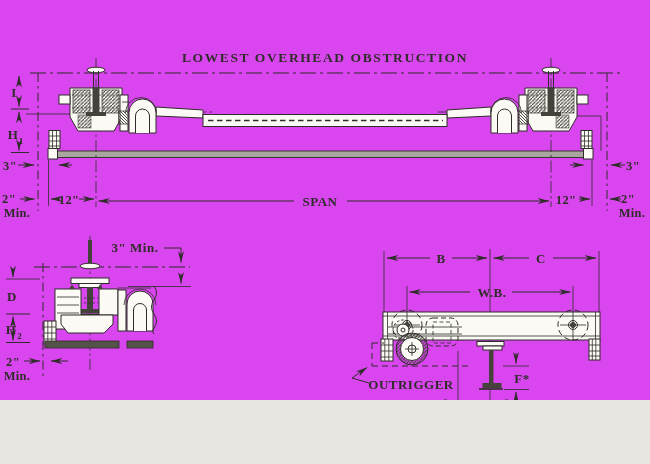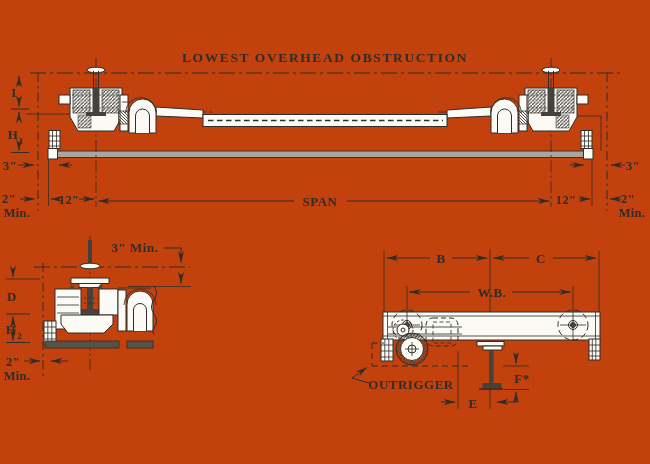--- a/index.html
+++ b/index.html
@@ -1,16 +1,16 @@
 <!DOCTYPE html>
 <html><head>
 <meta charset="utf-8">
 <style>
   html,body{margin:0;padding:0;background:#e8e6e1;}
-  .page{position:relative;width:650px;height:464px;background:#c2410c;overflow:hidden;
+  .page{position:relative;width:650px;height:400px;background:#d946ef;overflow:hidden;
         font-family:"Liberation Serif","DejaVu Serif",serif;}
   svg{display:block}
   .lbl{font-family:"Liberation Serif","DejaVu Serif",serif;font-weight:700;fill:#2f2d29;}
   .t13{font-size:13px;letter-spacing:.5px}
   .t12{font-size:12.5px;letter-spacing:.3px}
   .t9{font-size:9px}
   .title{font-size:13.5px;letter-spacing:1.6px}
   .s{stroke:#2f2d29;stroke-width:1;fill:none}
   .sthin{stroke:#2f2d29;stroke-width:.8;fill:none}
   .s2{stroke:#2f2d29;stroke-width:1.6;fill:none}

